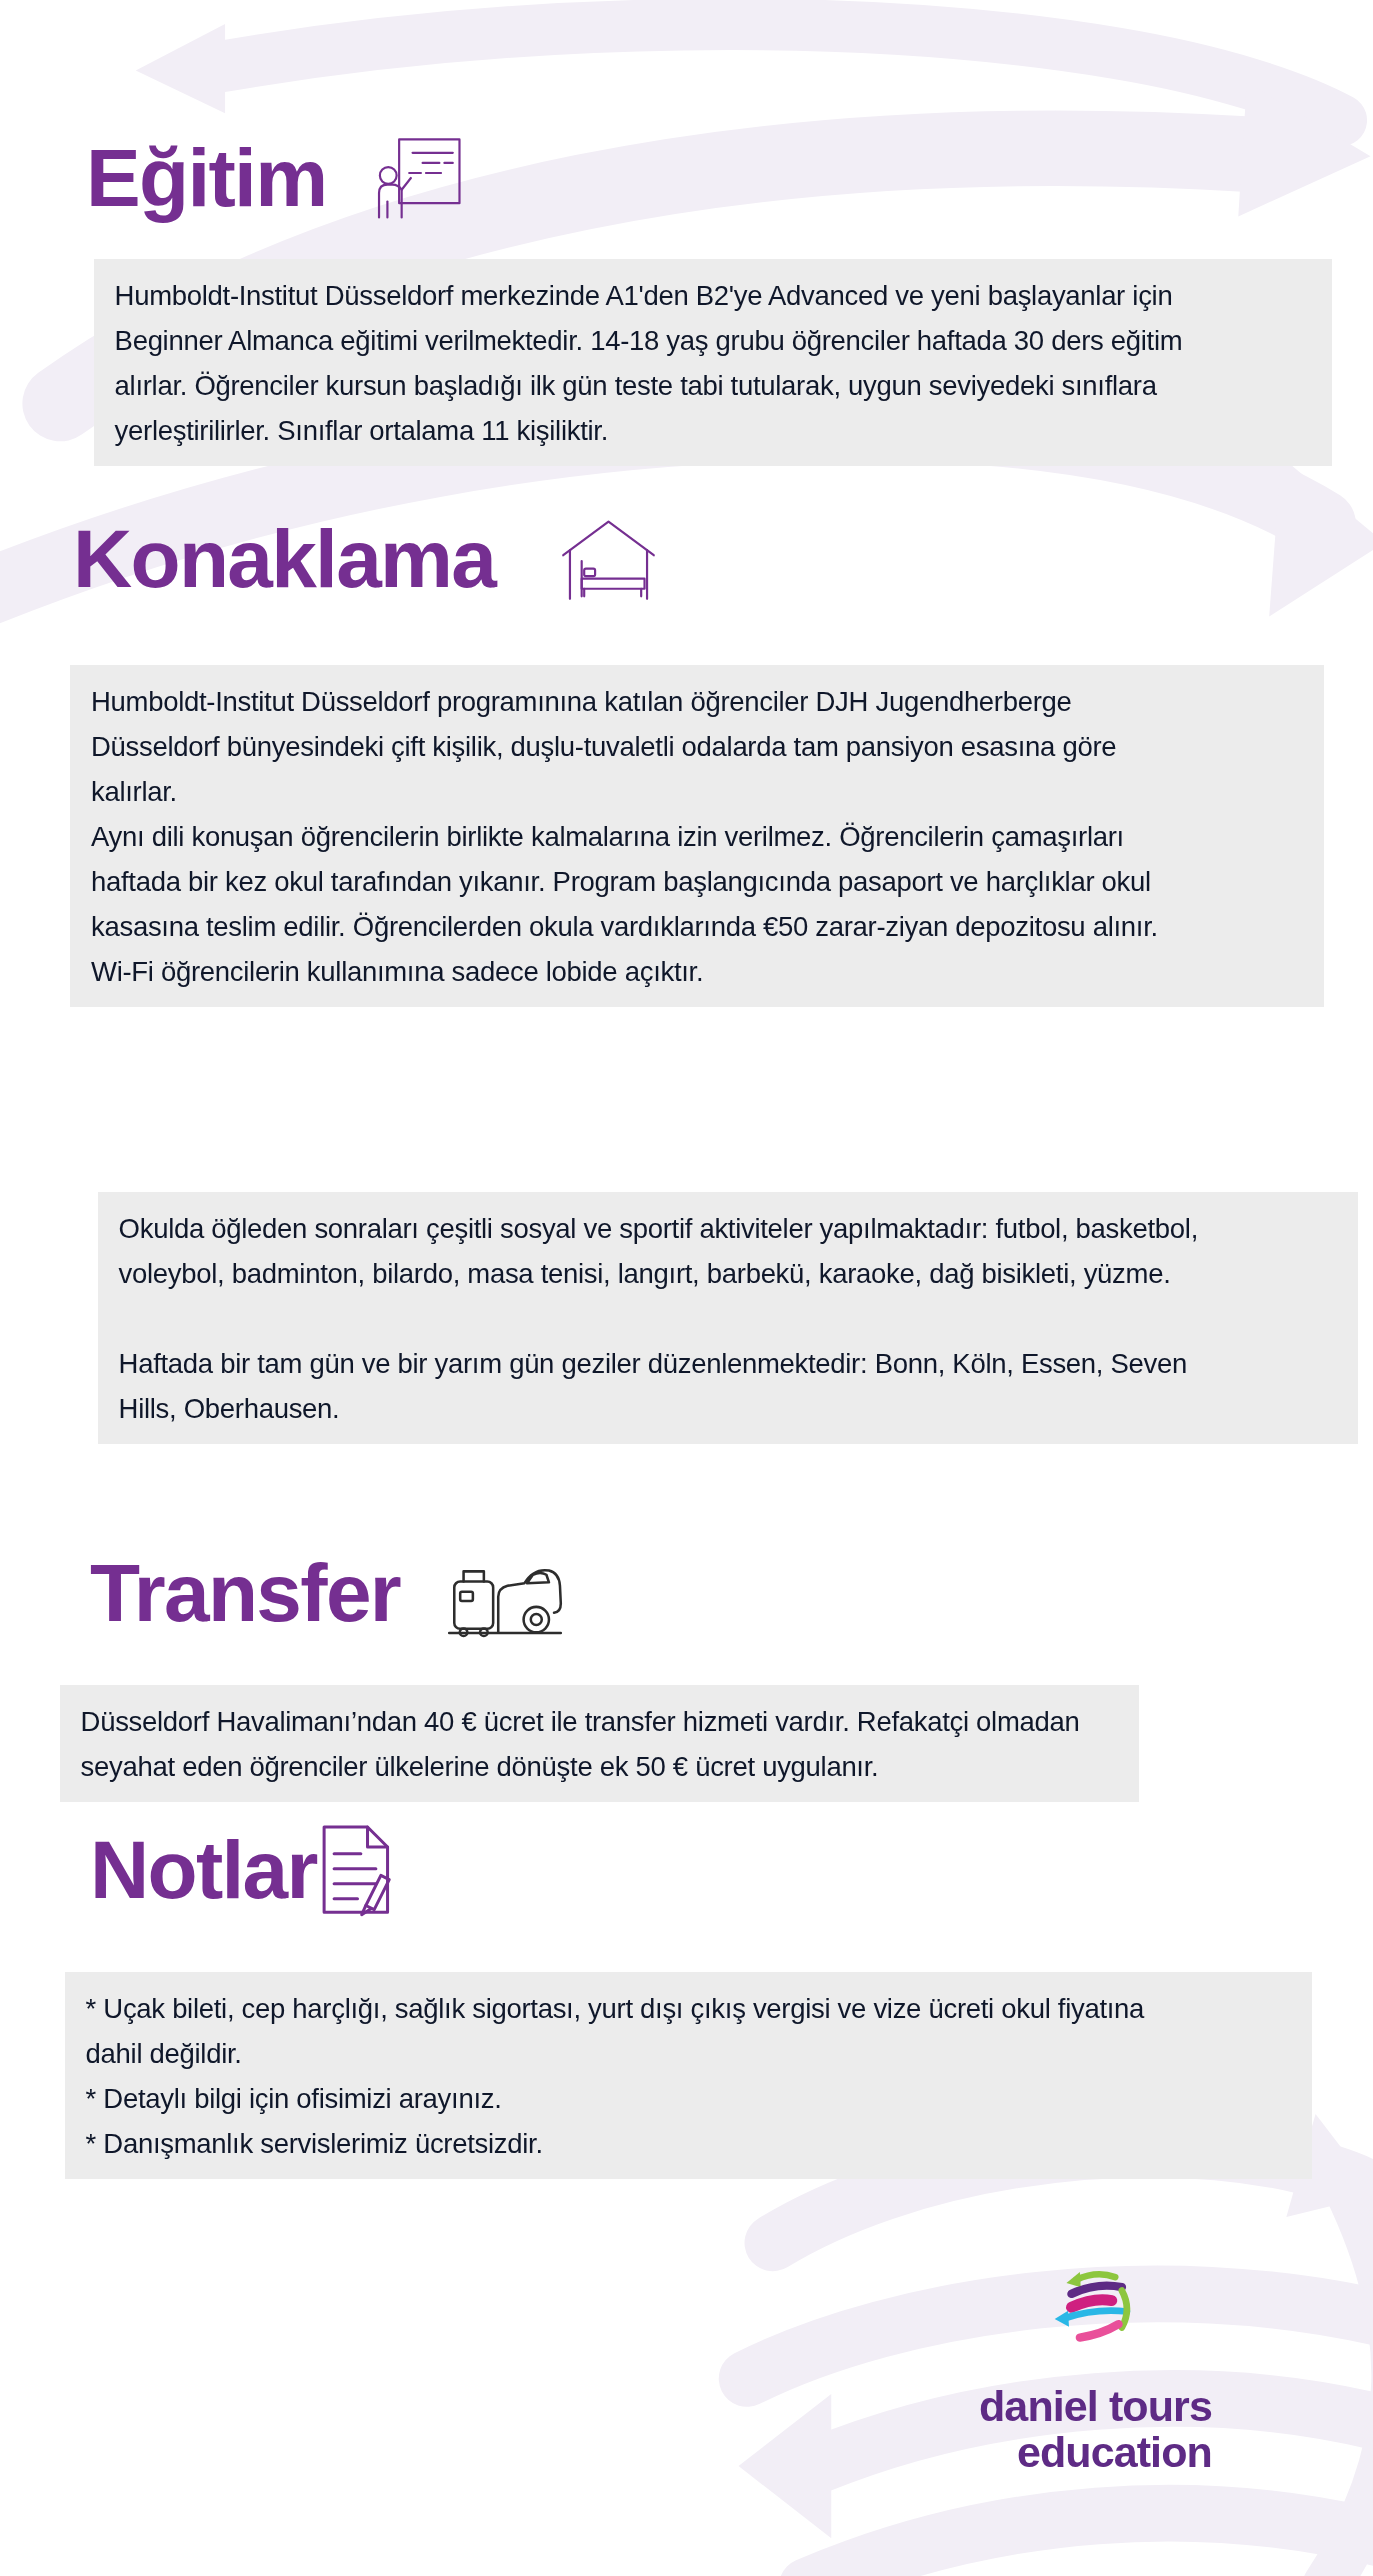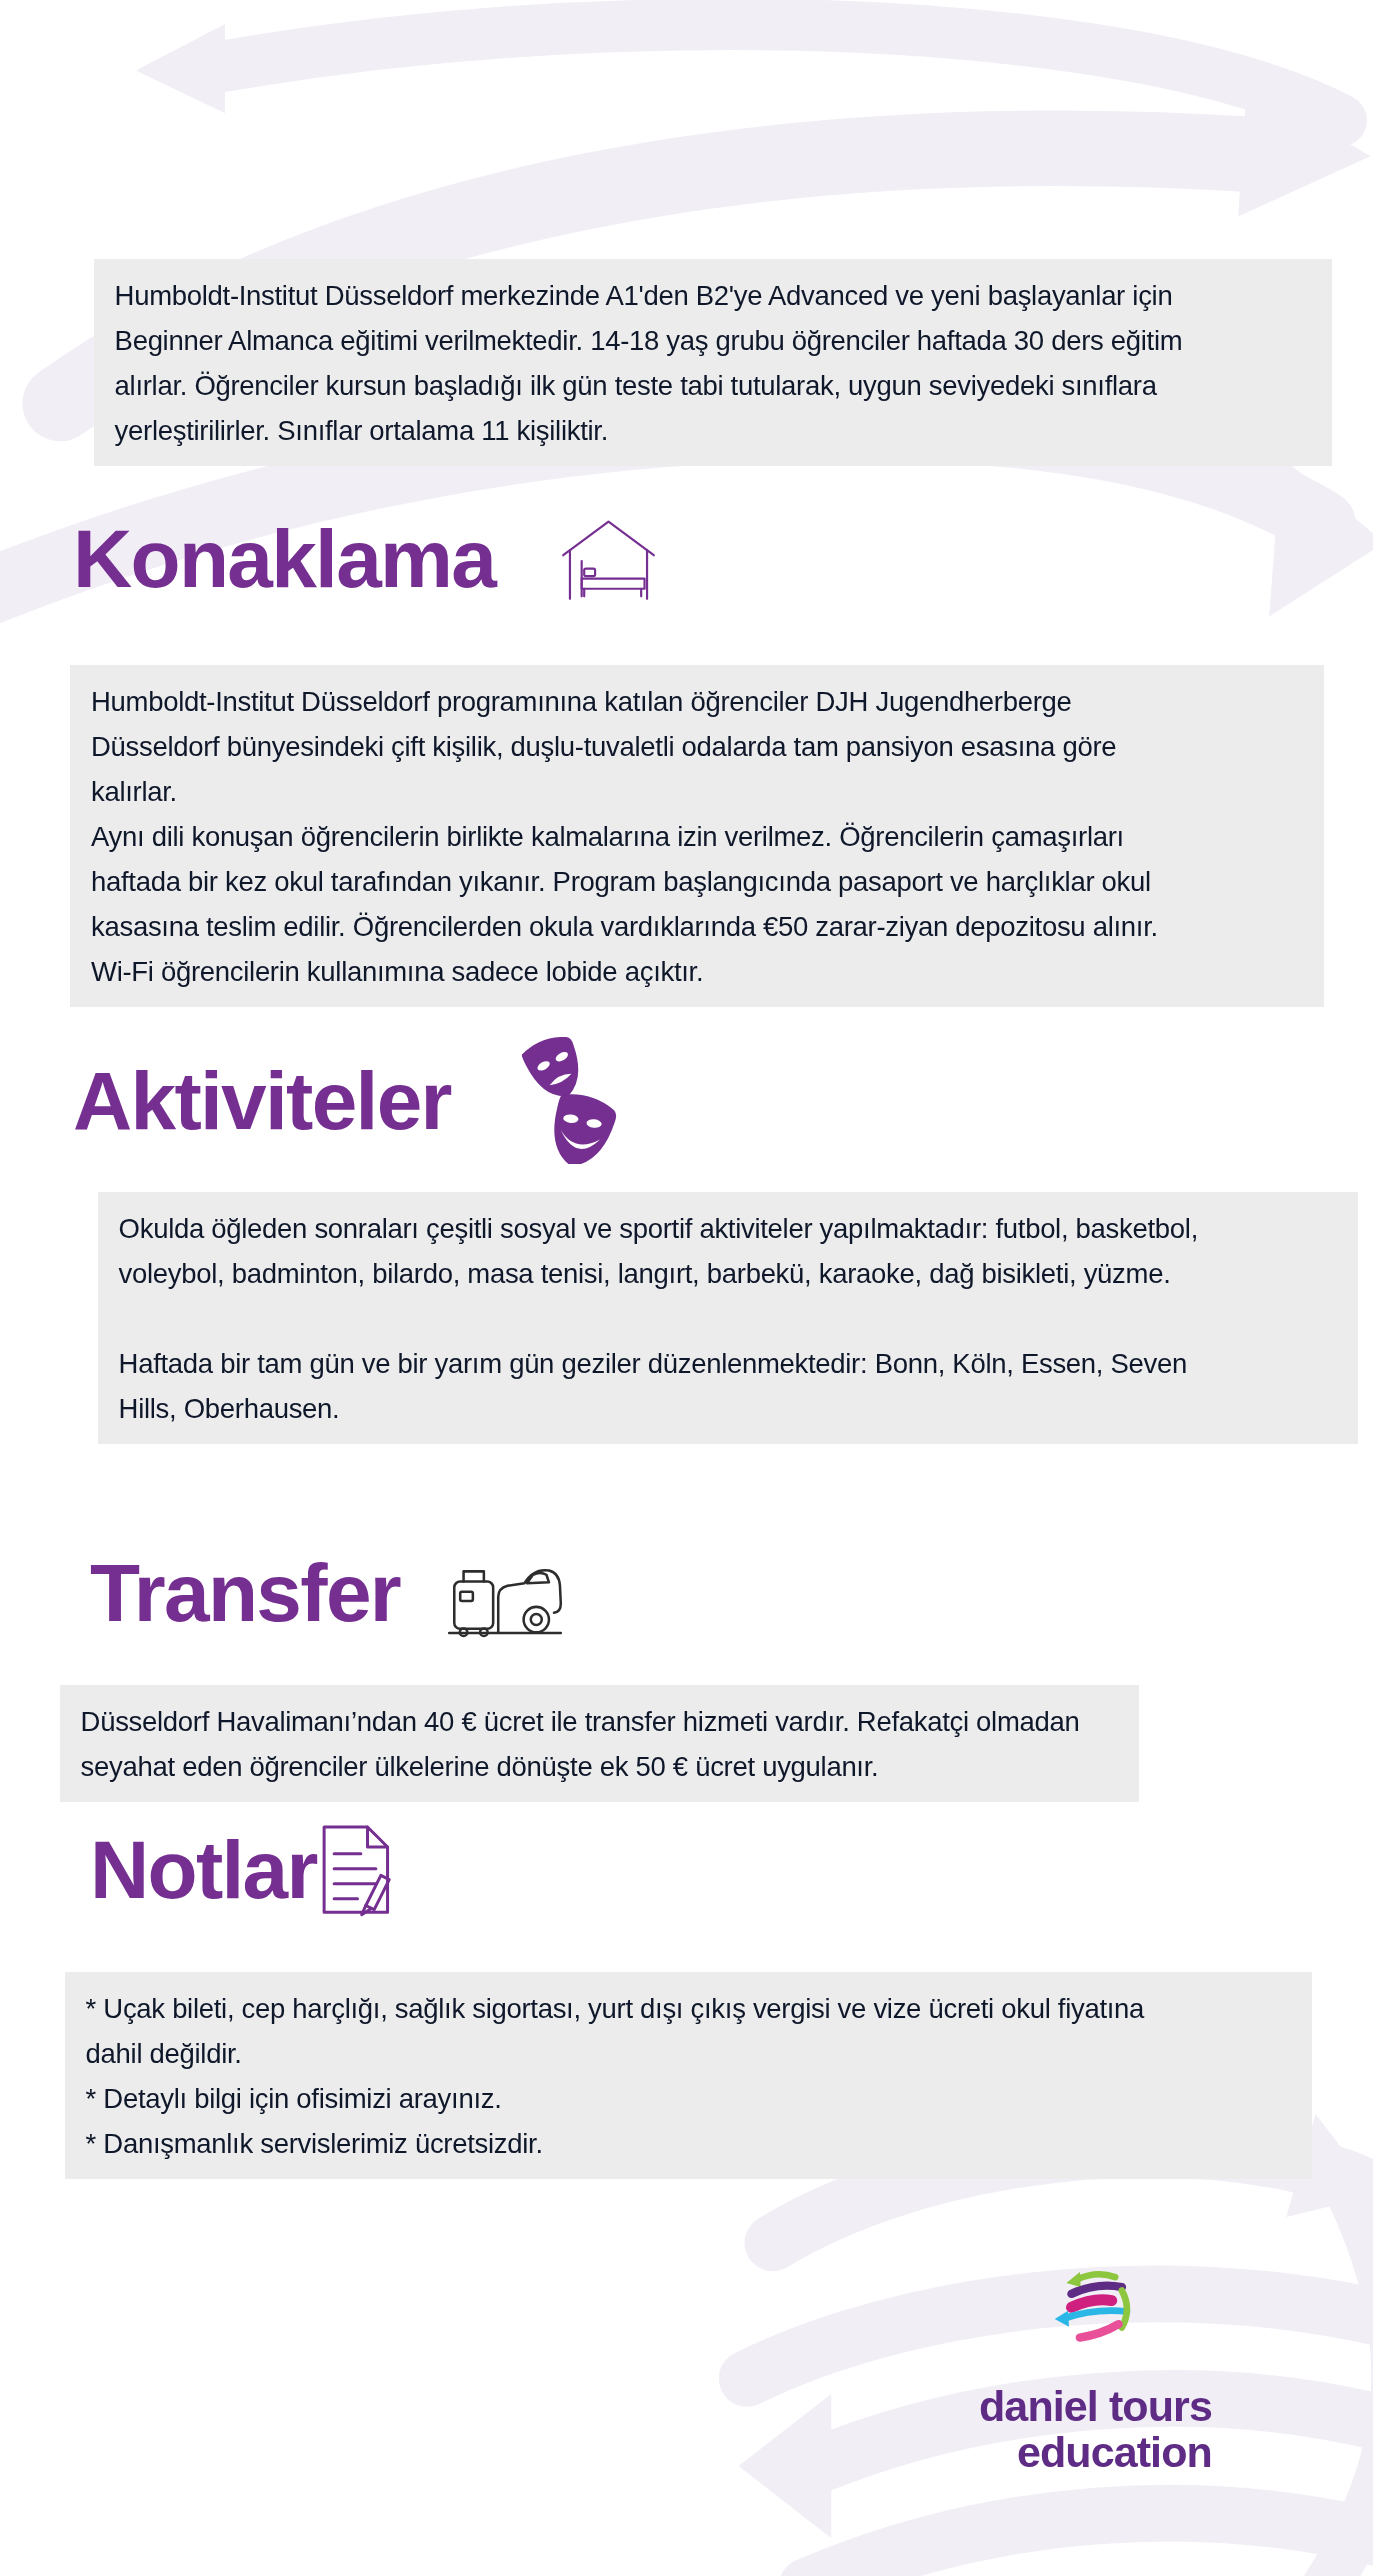--- a/index.html
+++ b/index.html
@@ -45,20 +45,35 @@
     </g>
     <g fill="#f2eef6" stroke="none">
       <polygon points="262,28 158,82 262,132"></polygon>
       <polygon points="1452,96 1596,182 1442,252"></polygon>
       <polygon points="1492,532 1612,632 1478,718"></polygon>
       <polygon points="968,2788 860,2872 968,2956"></polygon>
       <polygon points="1532,2462 1604,2556 1498,2582"></polygon>
     </g>
   </svg>
 
+  <div class="heading-row" id="h-egitim">
+    <h1>Eğitim</h1>
+    <svg class="hicon" width="88" height="84" viewBox="0 0 105 100">
+      <g stroke="#752f91" stroke-width="2.6" fill="none" stroke-linecap="round" stroke-linejoin="round">
+        <rect x="30" y="4" width="72" height="76"></rect>
+        <path d="M 46,20 H 94"></path>
+        <path d="M 58,32 H 78 M 84,32 H 94"></path>
+        <path d="M 42,44 H 56 M 62,44 H 80"></path>
+        <circle cx="17" cy="47" r="10"></circle>
+        <path d="M 6,97 V 68 Q 6,58 16,58 H 22 Q 29,58 33,64 L 44,50"></path>
+        <path d="M 16,97 V 78"></path>
+        <path d="M 33,64 V 97"></path>
+      </g>
+    </svg>
+  </div>
   <div class="textblock" id="b-egitim">Humboldt-Institut Düsseldorf merkezinde A1'den B2'ye Advanced ve yeni başlayanlar için
 Beginner Almanca eğitimi verilmektedir. 14-18 yaş grubu öğrenciler haftada 30 ders eğitim
 alırlar. Öğrenciler kursun başladığı ilk gün teste tabi tutularak, uygun seviyedeki sınıflara
 yerleştirilirler. Sınıflar ortalama 11 kişiliktir.</div>
 
   <div class="heading-row" id="h-konaklama">
     <h1>Konaklama</h1>
     <svg class="hicon" width="101" height="88" viewBox="0 0 120 105">
       <g stroke="#752f91" stroke-width="2.6" fill="none" stroke-linecap="round" stroke-linejoin="round">
         <path d="M 6,48 L 60,8 L 114,48"></path>
@@ -72,37 +87,20 @@
     </svg>
   </div>
   <div class="textblock" id="b-konaklama">Humboldt-Institut Düsseldorf programınına katılan öğrenciler DJH Jugendherberge
 Düsseldorf bünyesindeki çift kişilik, duşlu-tuvaletli odalarda tam pansiyon esasına göre
 kalırlar.
 Aynı dili konuşan öğrencilerin birlikte kalmalarına izin verilmez. Öğrencilerin çamaşırları
 haftada bir kez okul tarafından yıkanır. Program başlangıcında pasaport ve harçlıklar okul
 kasasına teslim edilir. Öğrencilerden okula vardıklarında €50 zarar-ziyan depozitosu alınır.
 Wi-Fi öğrencilerin kullanımına sadece lobide açıktır.</div>
 
-  <div class="heading-row" id="h-aktiviteler">
-    <h1>Aktiviteler</h1>
-    <svg class="hicon" width="110" height="127" viewBox="0 0 130 150">
-      <g transform="rotate(-22 40 40)">
-        <path fill="#752f91" d="M 12,8 Q 40,-4 68,8 Q 74,11 73,20 Q 71,62 45,74 Q 16,66 12,22 Q 11,11 12,8 Z"></path>
-        <ellipse cx="31" cy="30" rx="8" ry="4.5" fill="#ffffff" transform="rotate(-8 31 30)"></ellipse>
-        <ellipse cx="55" cy="28" rx="8" ry="4.5" fill="#ffffff" transform="rotate(-8 55 28)"></ellipse>
-        <path fill="#ffffff" d="M 29,54 Q 43,45 58,51 Q 44,58 29,54 Z"></path>
-      </g>
-      <g transform="translate(42,58) rotate(16)">
-        <path fill="#752f91" d="M 10,8 Q 42,-6 74,8 Q 80,11 79,22 Q 77,72 44,86 Q 11,74 9,24 Q 8,11 10,8 Z"></path>
-        <ellipse cx="28" cy="32" rx="9" ry="5" fill="#ffffff" transform="rotate(-10 28 32)"></ellipse>
-        <ellipse cx="56" cy="30" rx="9" ry="5" fill="#ffffff" transform="rotate(-10 56 30)"></ellipse>
-        <path fill="#ffffff" d="M 20,48 Q 43,70 68,46 Q 48,80 20,48 Z"></path>
-      </g>
-    </svg>
-  </div>
   <div class="textblock" id="b-aktiviteler">Okulda öğleden sonraları çeşitli sosyal ve sportif aktiviteler yapılmaktadır: futbol, basketbol,
 voleybol, badminton, bilardo, masa tenisi, langırt, barbekü, karaoke, dağ bisikleti, yüzme.
 
 Haftada bir tam gün ve bir yarım gün geziler düzenlenmektedir: Bonn, Köln, Essen, Seven
 Hills, Oberhausen.</div>
 
   <div class="heading-row" id="h-transfer">
     <h1>Transfer</h1>
     <svg class="hicon" width="120" height="93" viewBox="0 0 140 110">
       <g stroke="#2d2d2d" stroke-width="3" fill="none" stroke-linecap="round" stroke-linejoin="round">

